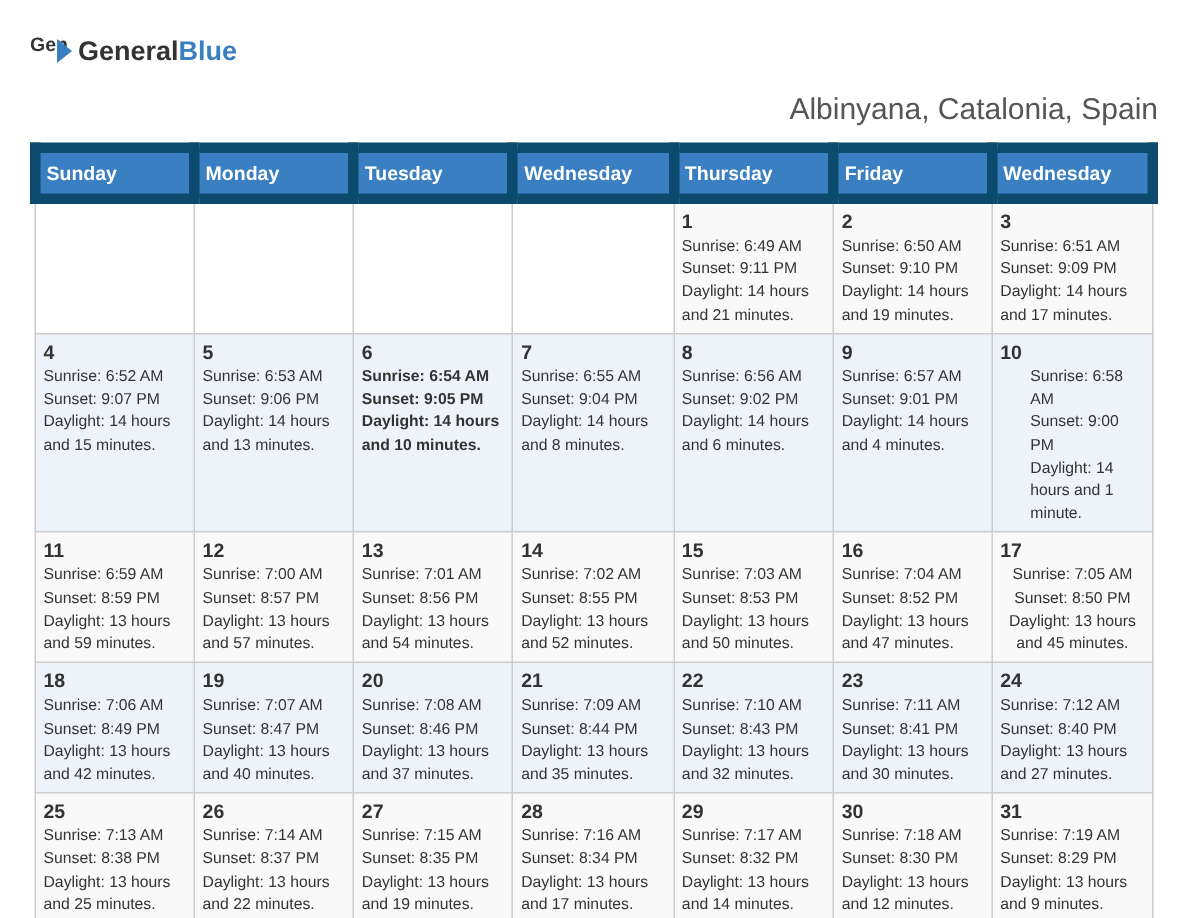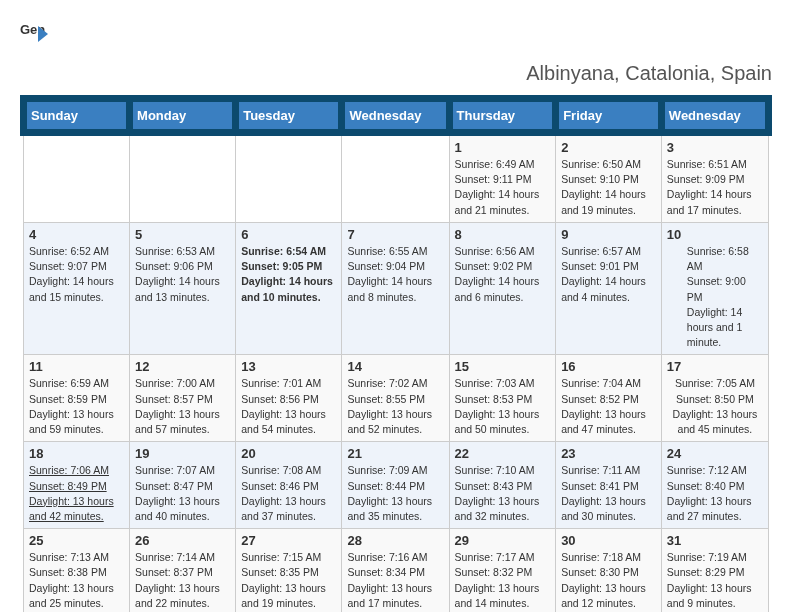--- a/index.html
+++ b/index.html
@@ -90,20 +90,23 @@
   </style>
 </head>
 <body>
 
 <div class="header-area">
   <div class="logo">
     <svg class="logo-icon" viewBox="0 0 28 28" xmlns="http://www.w3.org/2000/svg">
       <text x="0" y="14" font-size="13" font-weight="bold" fill="#333">Gen</text>
       <polygon points="18,6 28,14 18,22" fill="#3a7fc1"></polygon>
     </svg>
+    <div>
+      <span style="font-size:18px;font-weight:bold;color:#333;">General</span><span style="font-size:18px;font-weight:bold;color:#3a7fc1;">Blue</span>
+    </div>
   </div>
   <div class="title-area">
     <div class="subtitle">Albinyana, Catalonia, Spain</div>
   </div>
 </div>
 
 <table>
   <thead>
     <tr id="header-row">
     <th>Sunday</th>
@@ -224,21 +227,21 @@
         <td>
           <span class="day-num">17</span>
           <div class="day-info" style="white-space: pre-line; text-align: center;">Sunrise: 7:05 AM
 Sunset: 8:50 PM
 Daylight: 13 hours and 45 minutes.</div>
         </td>
       </tr>
       <tr>
         <td>
           <span class="day-num">18</span>
-          <div class="day-info" style="white-space: pre-line; text-decoration: underline;">Sunrise: 7:06 AM
+          <div class="day-info" style="white-space: pre-line;">Sunrise: 7:06 AM
 Sunset: 8:49 PM
 Daylight: 13 hours and 42 minutes.</div>
         </td>
         <td>
           <span class="day-num">19</span>
           <div class="day-info" style="white-space: pre-line;">Sunrise: 7:07 AM
 Sunset: 8:47 PM
 Daylight: 13 hours and 40 minutes.</div>
         </td>
         <td>

